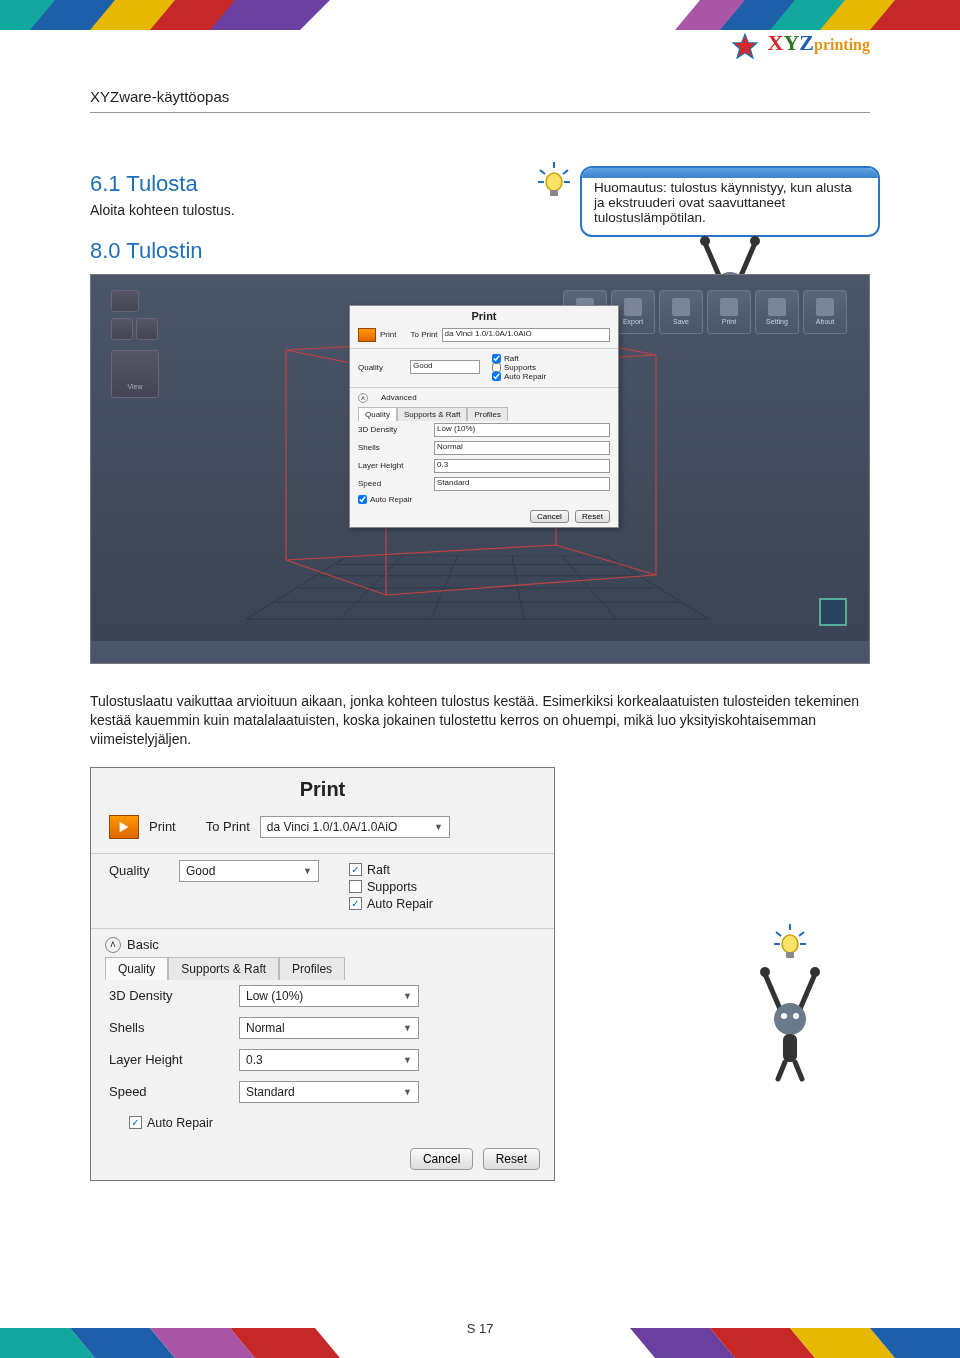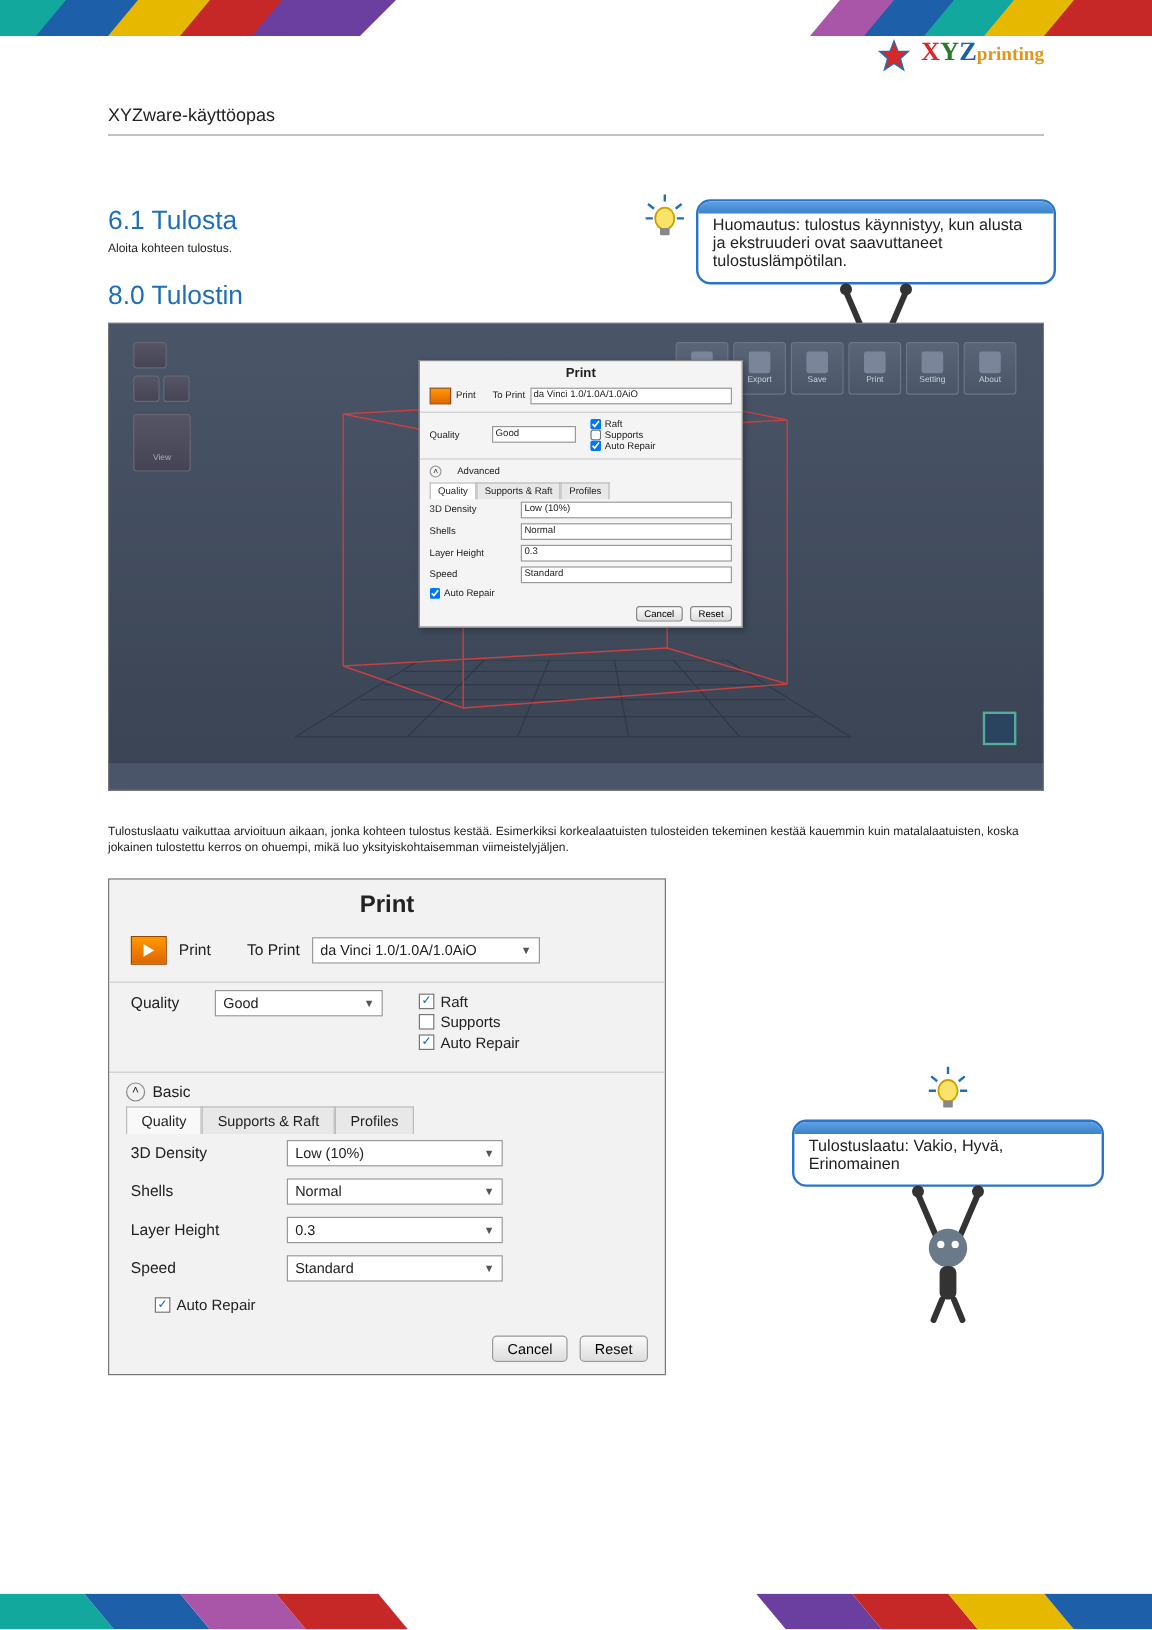--- a/index.html
+++ b/index.html
@@ -21,21 +21,21 @@
   .logo-text .z { color: #1e5faa; }
   .logo-text .printing { color: #e39517; font-size: 16px; }
   .logo-star { display: inline-block; width: 30px; height: 30px; vertical-align: middle; margin-right: 3px;}
   
   .guide-title { position: absolute; top: 88px; left: 90px; font-size: 15px; color: #222; }
   .guide-underline { position: absolute; top: 112px; left: 90px; width: 780px; height: 1px; background: #999; }
   
   .content { position: absolute; top: 155px; left: 90px; width: 790px; margin-top: 16px; }
   
   h2.section { color: #1e6fb7; font-size: 22px; font-weight: normal; margin-bottom: 4px; }
-  .section-body { font-size: 10px; color: #222; margin-bottom: 18px; line-height: 1.35; }
+  .section-body { font-size: 14px; color: #222; margin-bottom: 18px; line-height: 1.35; }
   
   
   .tip-group { position: absolute; width: 300px; }
   .tip-group.t1 { top: -5px; right: 0; }
   .tip-group.t2 { top: 155px; right: -40px; width: 260px; }
   .tip-bubble { background: #fff; border: 2px solid #2a75c9; border-radius: 12px; padding: 10px 12px; font-size: 13.5px; color: #222; position: relative; }
   .tip-bubble::before { content:''; position:absolute; top:0; left:0; right:0; height:10px; background:linear-gradient(#5fa0e0,#3b82cc); border-radius:10px 10px 0 0;}
   .tip-bubble .txt { position: relative; margin-top: 2px; display:block;}
   .bulb-ico { position: absolute; top: -8px; left: -48px; width: 40px; height: 40px; }
   .mascot { position: relative; width: 80px; height: 100px; margin: -4px auto 0; }
@@ -428,43 +428,41 @@
                     <line x1="6" y1="10" x2="11" y2="14"></line>
                     <line x1="34" y1="10" x2="29" y2="14"></line>
                     <line x1="4" y1="22" x2="10" y2="22"></line>
                     <line x1="36" y1="22" x2="30" y2="22"></line>
                   </g>
                   <ellipse cx="20" cy="22" rx="8" ry="9" fill="#fbe36a" stroke="#caa000" stroke-width="1.5"></ellipse>
                   <rect x="16" y="30" width="8" height="6" fill="#888" rx="1"></rect>
                 </svg>
             </span>
           </div>
-          <div class="tip-bubble">
-            <span class="txt">Tulostuslaatu: Vakio, Hyvä, Erinomainen</span>
-          </div>
           <div class="mascot">
             <svg viewBox="0 0 80 120">
               <line x1="15" y1="10" x2="30" y2="45" stroke="#333" stroke-width="5" stroke-linecap="round"></line>
               <line x1="65" y1="10" x2="50" y2="45" stroke="#333" stroke-width="5" stroke-linecap="round"></line>
               <circle cx="15" cy="8" r="5" fill="#333"></circle>
                 <circle cx="65" cy="8" r="5" fill="#333"></circle>
               <circle cx="40" cy="55" r="16" fill="#6a7a8a"></circle>
               <rect x="33" y="70" width="14" height="28" rx="6" fill="#333"></rect>
               <line x1="35" y1="98" x2="28" y2="115" stroke="#333" stroke-width="5" stroke-linecap="round"></line>
               <line x1="45" y1="98" x2="52" y2="115" stroke="#333" stroke-width="5" stroke-linecap="round"></line>
               <circle cx="34" cy="52" r="3" fill="#fff"></circle>
                 <circle cx="46" cy="52" r="3" fill="#fff"></circle>
             </svg>
           </div>
         </div>
       </div>
     </div>
 
   </div>
 
+  <div class="page-num">S 17</div>
 
   <div class="ribbon-bottom">
     <svg viewBox="0 0 960 30" preserveAspectRatio="none">
       <polygon points="0,0 70,0 95,30 0,30" fill="#13a89e"></polygon>
       <polygon points="70,0 150,0 175,30 95,30" fill="#1e5faa"></polygon>
       <polygon points="150,0 230,0 255,30 175,30" fill="#aa56a8"></polygon>
       <polygon points="230,0 315,0 340,30 255,30" fill="#c62828"></polygon>
       <polygon points="630,0 710,0 735,30 655,30" fill="#6a3fa0"></polygon>
       <polygon points="710,0 790,0 815,30 735,30" fill="#c62828"></polygon>
       <polygon points="790,0 870,0 895,30 815,30" fill="#e6b800"></polygon>

